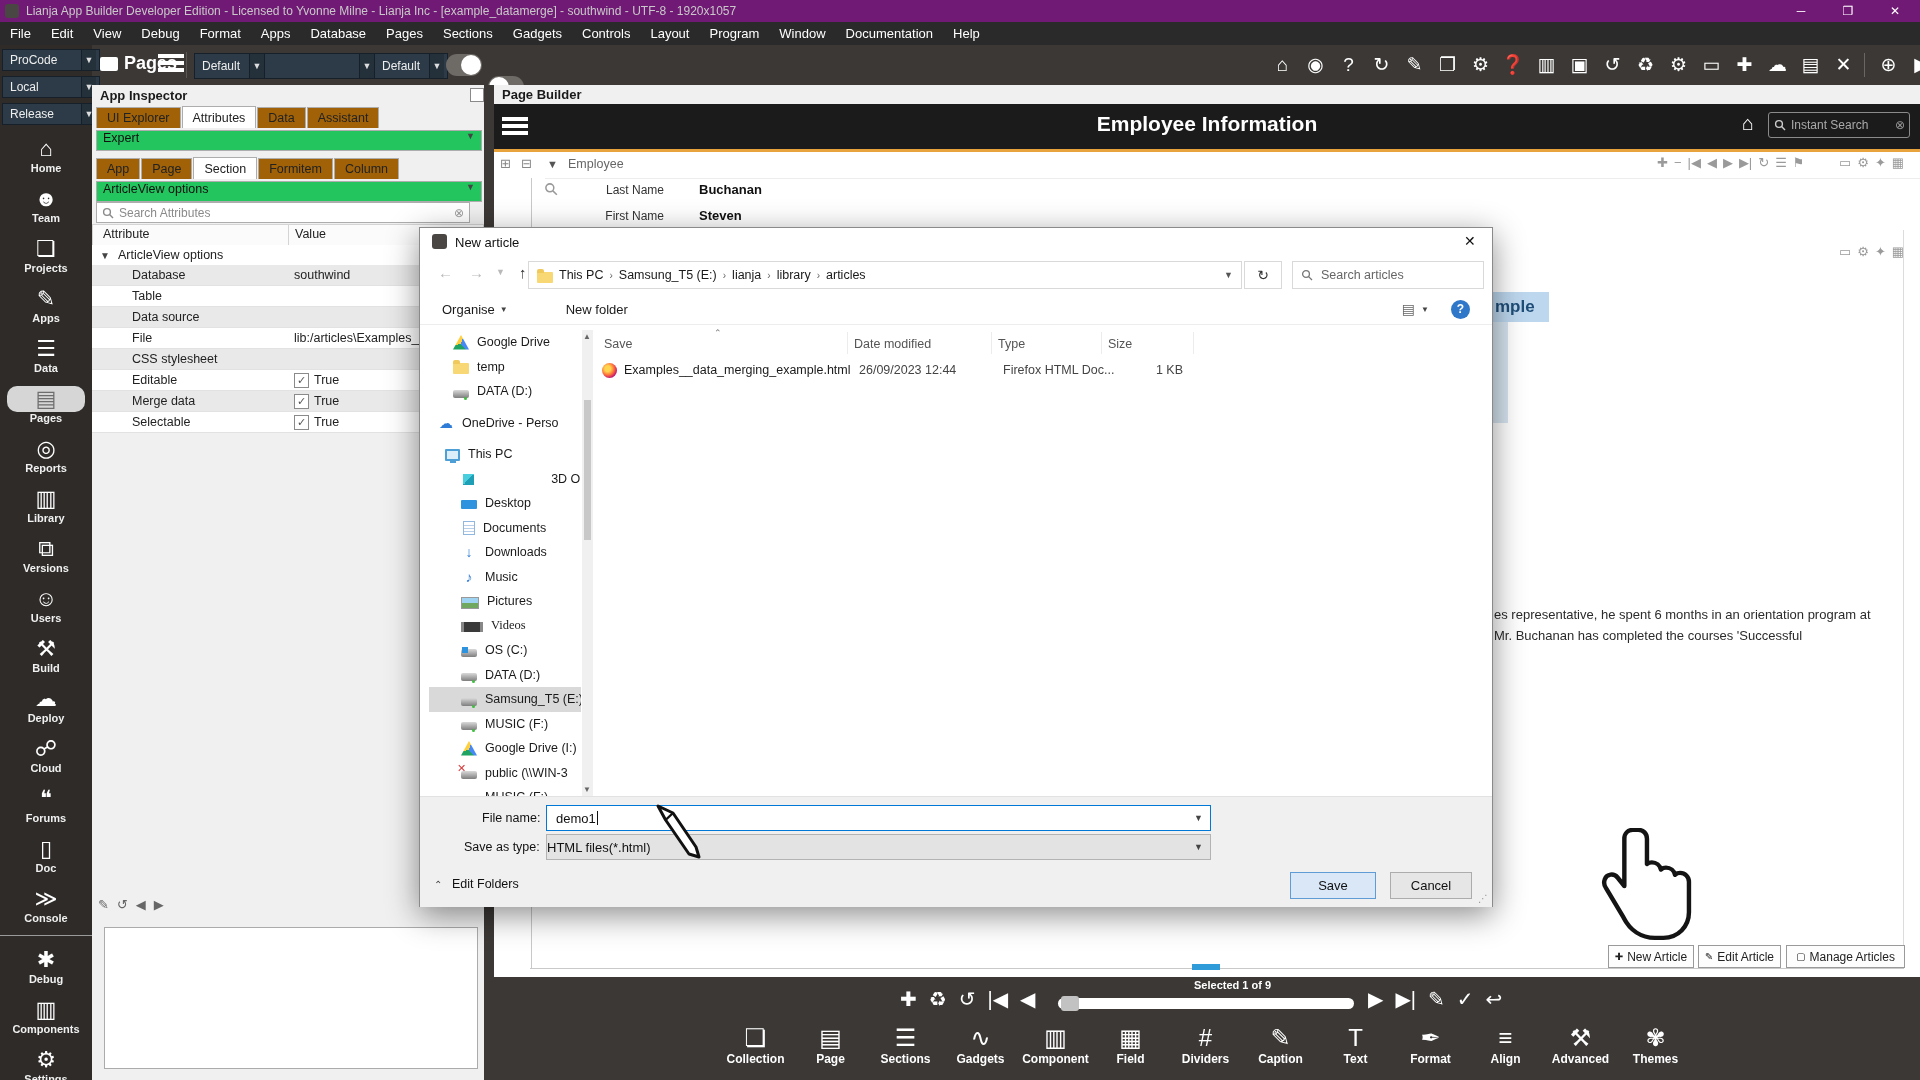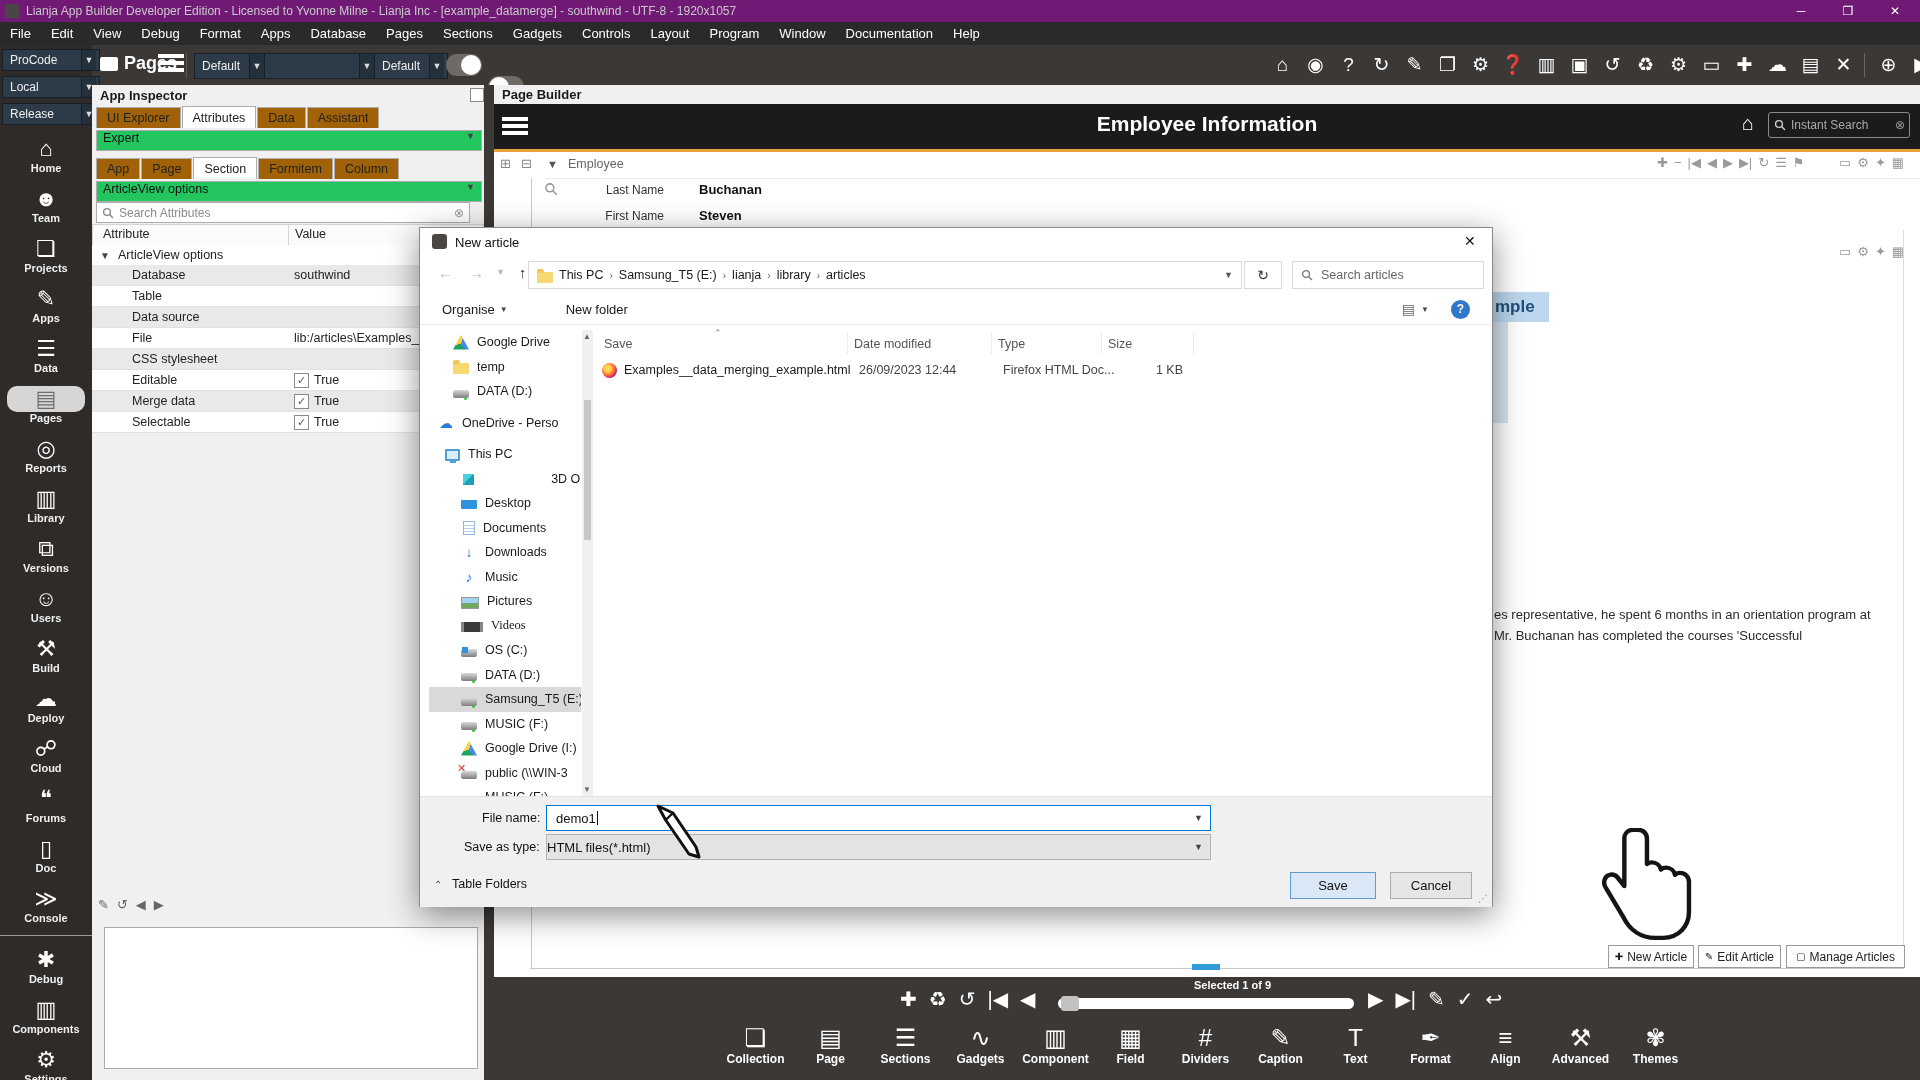--- a/index.html
+++ b/index.html
@@ -688,21 +688,21 @@
         <span style="margin-left:9px;font-size:13px;color:#111;">demo1</span>
         <span style="width:1px;height:14px;background:#111;margin-left:1px;"></span>
         <span style="margin-left:auto;margin-right:7px;font-size:9px;color:#444;">▼</span>
       </div>
       <span class="abs" style="left:44px;top:43px;font-size:12.5px;color:#111;">Save as type:</span>
       <div class="abs flex" style="left:126px;top:37px;width:663px;height:24px;background:#e3e3e3;border:1px solid #b3b3b3;">
         <span style="font-size:13px;color:#111;">HTML files(*.html)</span>
         <span style="margin-left:auto;margin-right:7px;font-size:9px;color:#444;">▼</span>
       </div>
       <span class="abs" style="left:14px;top:82px;font-size:10px;color:#444;">⌃</span>
-      <span class="abs" style="left:32px;top:80px;font-size:12.5px;color:#111;">Table Folders</span>
+      <span class="abs" style="left:32px;top:80px;font-size:12.5px;color:#111;">Edit Folders</span>
       <div class="abs" style="left:870px;top:75px;width:84px;height:25px;background:#d9e7f7;border:1px solid #5f9bd5;text-align:center;line-height:25px;font-size:13px;color:#111;"><span>Save</span></div>
       <div class="abs" style="left:970px;top:75px;width:80px;height:25px;background:#e6e6e6;border:1px solid #acacac;text-align:center;line-height:25px;font-size:13px;color:#111;"><span>Cancel</span></div>
       <span class="abs" style="left:1058px;top:96px;color:#999;font-size:10px;letter-spacing:1px;">⋰</span>
     </div>
 
     <svg class="abs" style="left:232px;top:574px;z-index:60;" width="52" height="58" viewBox="0 0 26 29">
       <path d="M3 2 L10.5 5.5 L22 22.5 L23.5 27.5 L18.5 26 L6.8 9 Z" fill="#fff" stroke="#111" stroke-width="1.5" stroke-linejoin="round"></path>
       <path d="M6.8 9 L10.5 5.5" stroke="#111" stroke-width="1.2" fill="none"></path>
     </svg>
   </div>

